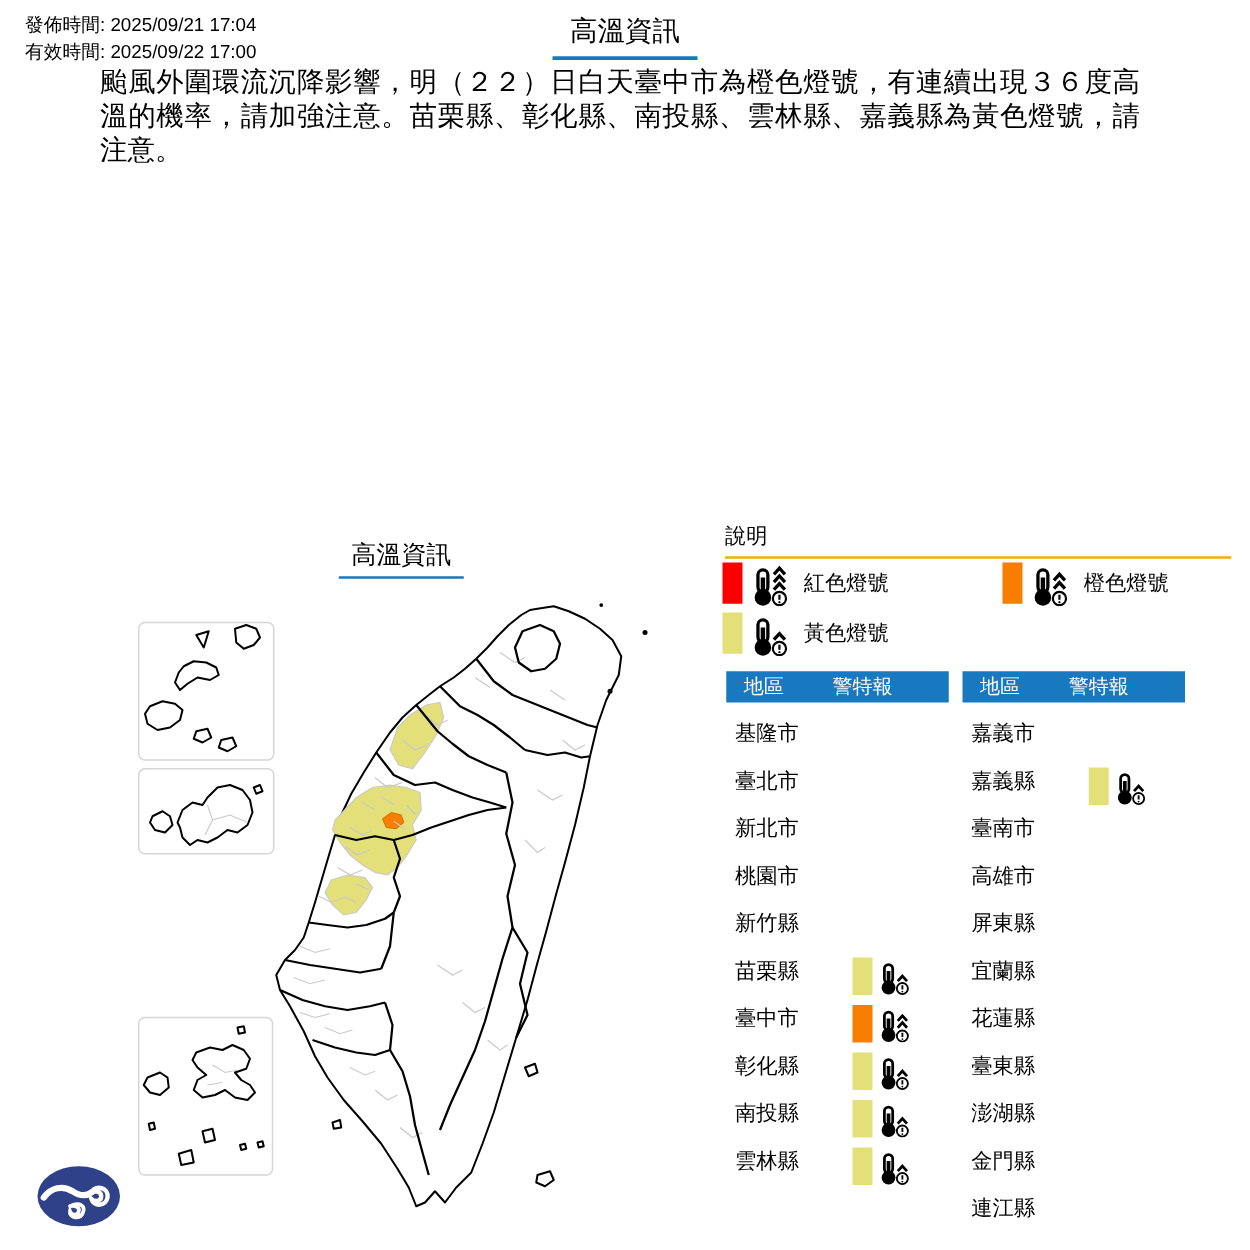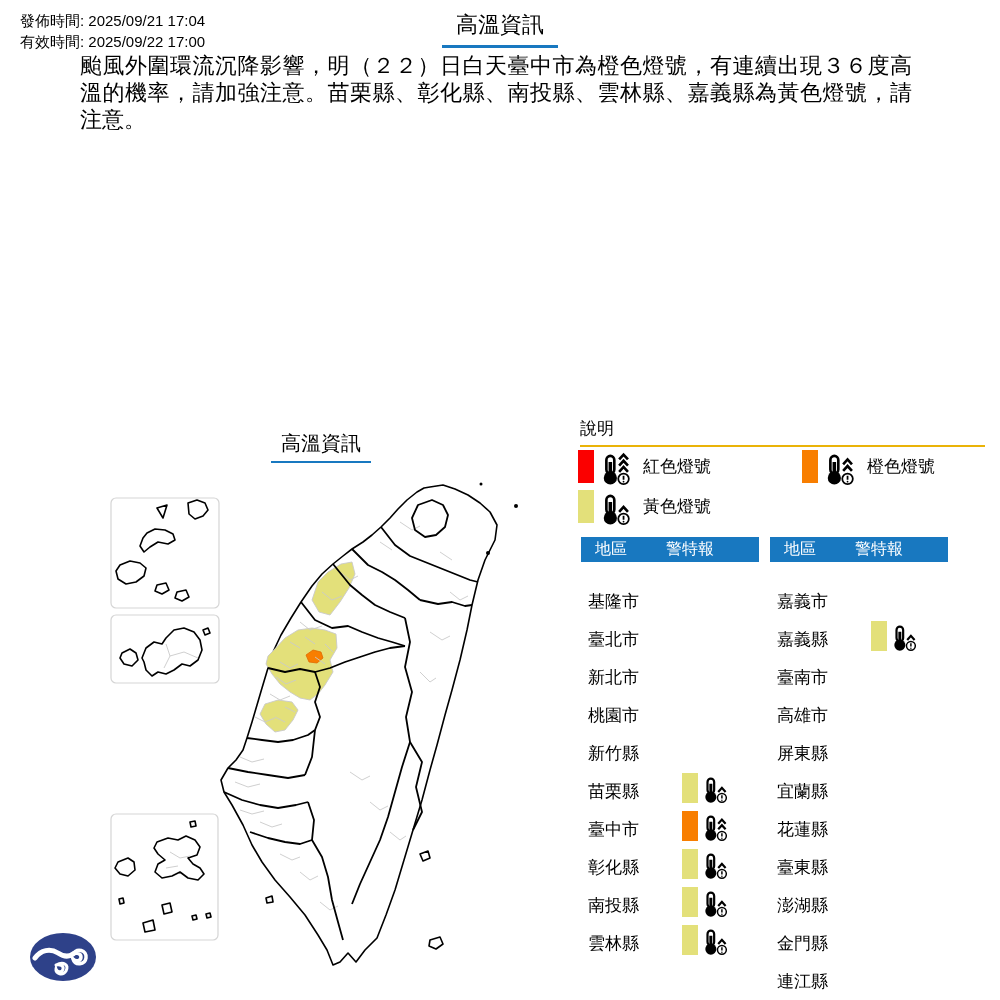--- a/index.html
+++ b/index.html
@@ -22,21 +22,21 @@
   .swatch{width:16px;height:33px;flex:0 0 16px}
   .sw-red{background:#fb0000}
   .sw-orange{background:#f87e00}
   .sw-yellow{background:#e3e07a}
   .thermo-lg{width:33px;height:37px}
   .thermo-sm{width:28px;height:31px}
   .rtable{position:absolute;top:537px;width:178px}
   .thead{height:25px;background:#1878c0;color:#fff;display:flex;align-items:center;font-size:16px}
   .th-region{padding-left:14px;width:85px;box-sizing:border-box}
   .tbody{margin-top:13px}
-  .trow{height:38px;display:flex;align-items:flex-end;padding-left:7px}
+  .trow{height:38px;display:flex;align-items:flex-start;padding-left:7px}
   .t-region{width:94px;font-size:17px;flex:0 0 94px}
   .badge{display:flex;align-items:center;gap:4px}
   .badge .swatch{height:30px}
   .logo-svg{position:absolute;left:28px;top:931px;width:70px;height:52px}
   .map-line{stroke:#000;stroke-width:1.8;fill:none;stroke-linejoin:round}
   .twn{stroke:#c9c9c9;stroke-width:0.9;fill:none}
   .isl{fill:#fff;stroke:#000;stroke-width:1.6;stroke-linejoin:round}
   .inset{fill:#fff;stroke:#d5d5d5;stroke-width:1.2}
 </style>
 </head>

